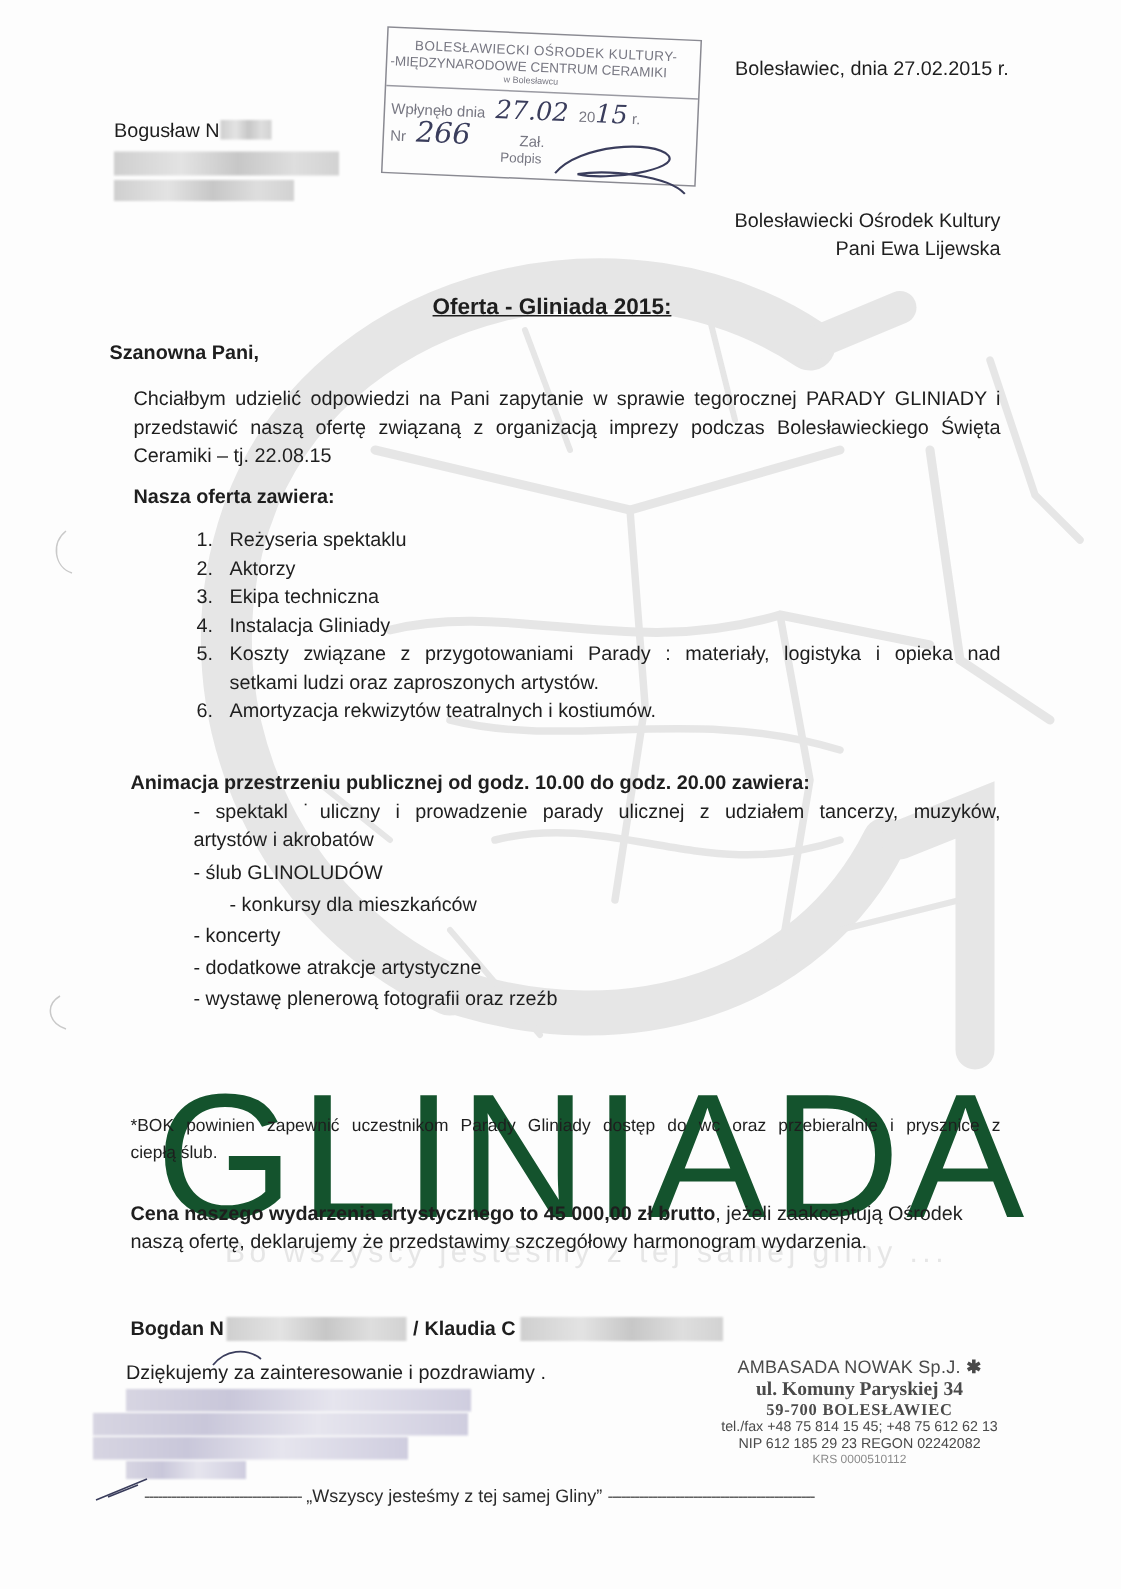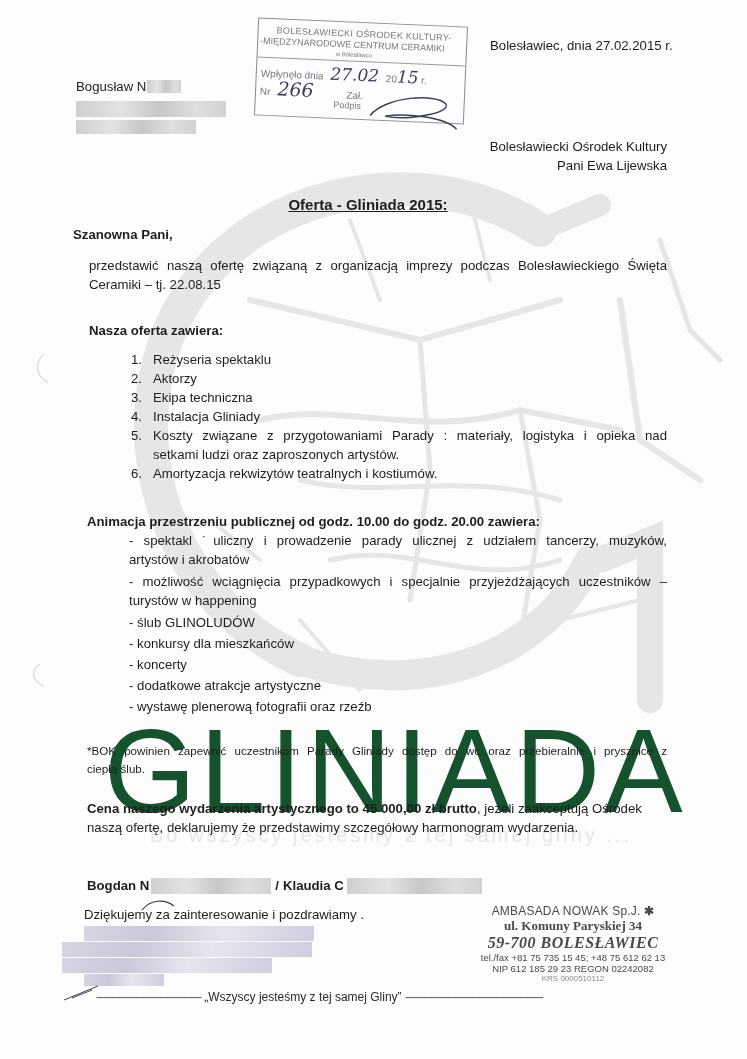--- a/index.html
+++ b/index.html
@@ -40,21 +40,21 @@
   .stamp-in .l6 { position: absolute; left: 78px; top: 78px; font-size: 9px; }
   .hand { font-family: "DejaVu Serif", serif; font-style: italic; color: #3a3d5c; font-size: 17px; }
 
   
   .stamp-co {
     position: absolute; left: 478px; top: 904px; width: 190px; z-index: 3;
     text-align: center; color: #4a4a4a;
   }
   .stamp-co .c1 { font-family: "Liberation Sans", sans-serif; font-size: 12px; letter-spacing: 0.2px; }
   .stamp-co .c2 { font-family: "Liberation Serif", serif; font-weight: bold; font-size: 13px; }
-  .stamp-co .c3 { font-family: "Liberation Serif", serif; font-weight: bold; font-size: 16px; letter-spacing: 0.5px; font-style: italic; }
+  .stamp-co .c3 { font-family: "Liberation Serif", serif; font-weight: bold; font-size: 11px; letter-spacing: 0.5px; }
   .stamp-co .c4, .stamp-co .c5 { font-family: "Liberation Sans", sans-serif; font-size: 9.5px; }
   .stamp-co .c6 { font-family: "Liberation Sans", sans-serif; font-size: 8px; color: #8a8a8a; height: 8px; overflow: hidden; }
 
   ol.offer { margin: 0; padding: 0; list-style: none; }
   ol.offer li { display: flex; }
   ol.offer li .n { width: 22px; flex: none; }
   .just-last { text-align: justify; text-align-last: justify; }
 </style>
 </head>
 <body>
@@ -125,20 +125,21 @@
 <div class="layer txt" style="right:80px; top:137px; text-align:right;">
   <div>Bolesławiecki Ośrodek Kultury</div>
   <div>Pani Ewa Lijewska</div>
 </div>
 
 <div class="layer b" style="left:0; width:658px; top:196px; text-align:center; font-size:15px; text-decoration:underline;margin-left:39px;">Oferta - Gliniada 2015:</div>
 
 <div class="layer txt b" style="left:73px; top:225px;">Szanowna Pani,</div>
 
 <div class="layer txt" style="left:89px; top:256px; width:578px;">
+  <div class="just-last">Chciałbym udzielić odpowiedzi na Pani zapytanie w sprawie tegorocznej PARADY GLINIADY i</div>
   <div class="just-last">przedstawić naszą ofertę związaną z organizacją imprezy podczas Bolesławieckiego Święta</div>
   <div>Ceramiki – tj. 22.08.15</div>
 </div>
 
 <div class="layer txt b" style="left:89px; top:321px;">Nasza oferta zawiera:</div>
 
 <ol class="layer txt offer" style="left:131px; top:350px; width:536px;">
   <li>
       <span class="n">1.</span>
       <span>Reżyseria spektaklu</span>
@@ -168,26 +169,22 @@
     </li>
 </ol>
 
 <div class="layer txt b" style="left:87px; top:512px;">Animacja przestrzeniu publicznej od godz. 10.00 do godz. 20.00 zawiera:</div>
 
 <div class="layer txt" style="left:129px; top:531px; width:538px;">
   <div>
     <div class="just-last">- spektakl ˙uliczny i prowadzenie parady ulicznej z udziałem tancerzy, muzyków,</div>
     <div>artystów i akrobatów</div>
   </div>
-  <div style="margin-top:3px;">
-    <div class="just-last">- możliwość wciągnięcia przypadkowych i specjalnie przyjeżdżających uczestników –</div>
-    <div>turystów w happening</div>
-  </div>
   <div style="margin-top:3px;">- ślub GLINOLUDÓW</div>
-  <div style="margin-top:2px;">- konkursy dla mieszkańców</div>
+  <div style="margin-top:2px;margin-left:24px;">- konkursy dla mieszkańców</div>
   <div style="margin-top:2px;">- koncerty</div>
   <div style="margin-top:2px;">- dodatkowe atrakcje artystyczne</div>
   <div style="margin-top:2px;">- wystawę plenerową fotografii oraz rzeźb</div>
 </div>
 
 <div class="layer" style="left:87px; top:742px; width:580px; font-size:11.6px; line-height:18px;">
   <div class="just-last">*BOK powinien zapewnić uczestnikom Parady Gliniady dostęp do wc oraz przebieralnie i prysznice z</div>
   <div>ciepłą ślub.</div>
 </div>
 
@@ -222,16 +219,16 @@
 <div class="layer" style="left:96px; top:990px; font-size:12px; white-space:nowrap; color:#2a2a2a;">
   <span style="letter-spacing:-1px; color:#555;">-----------------------------------</span>
   <span>„Wszyscy jesteśmy z tej samej Gliny”</span>
   <span style="letter-spacing:-1px; color:#555;">----------------------------------------------</span>
 </div>
 
 <div class="stamp-co">
   <div class="c1"><span>AMBASADA NOWAK Sp.J.</span> <span style="font-weight:bold;">✱</span></div>
   <div class="c2">ul. Komuny Paryskiej 34</div>
   <div class="c3">59-700 BOLESŁAWIEC</div>
-  <div class="c4">tel./fax +81 75 735 15 45;  +48 75 612 62 13</div>
+  <div class="c4">tel./fax +48 75 814 15 45;  +48 75 612 62 13</div>
   <div class="c5">NIP 612 185 29 23  REGON 02242082</div>
   <div class="c6">KRS 0000510112</div>
 </div>
 
 </body></html>

